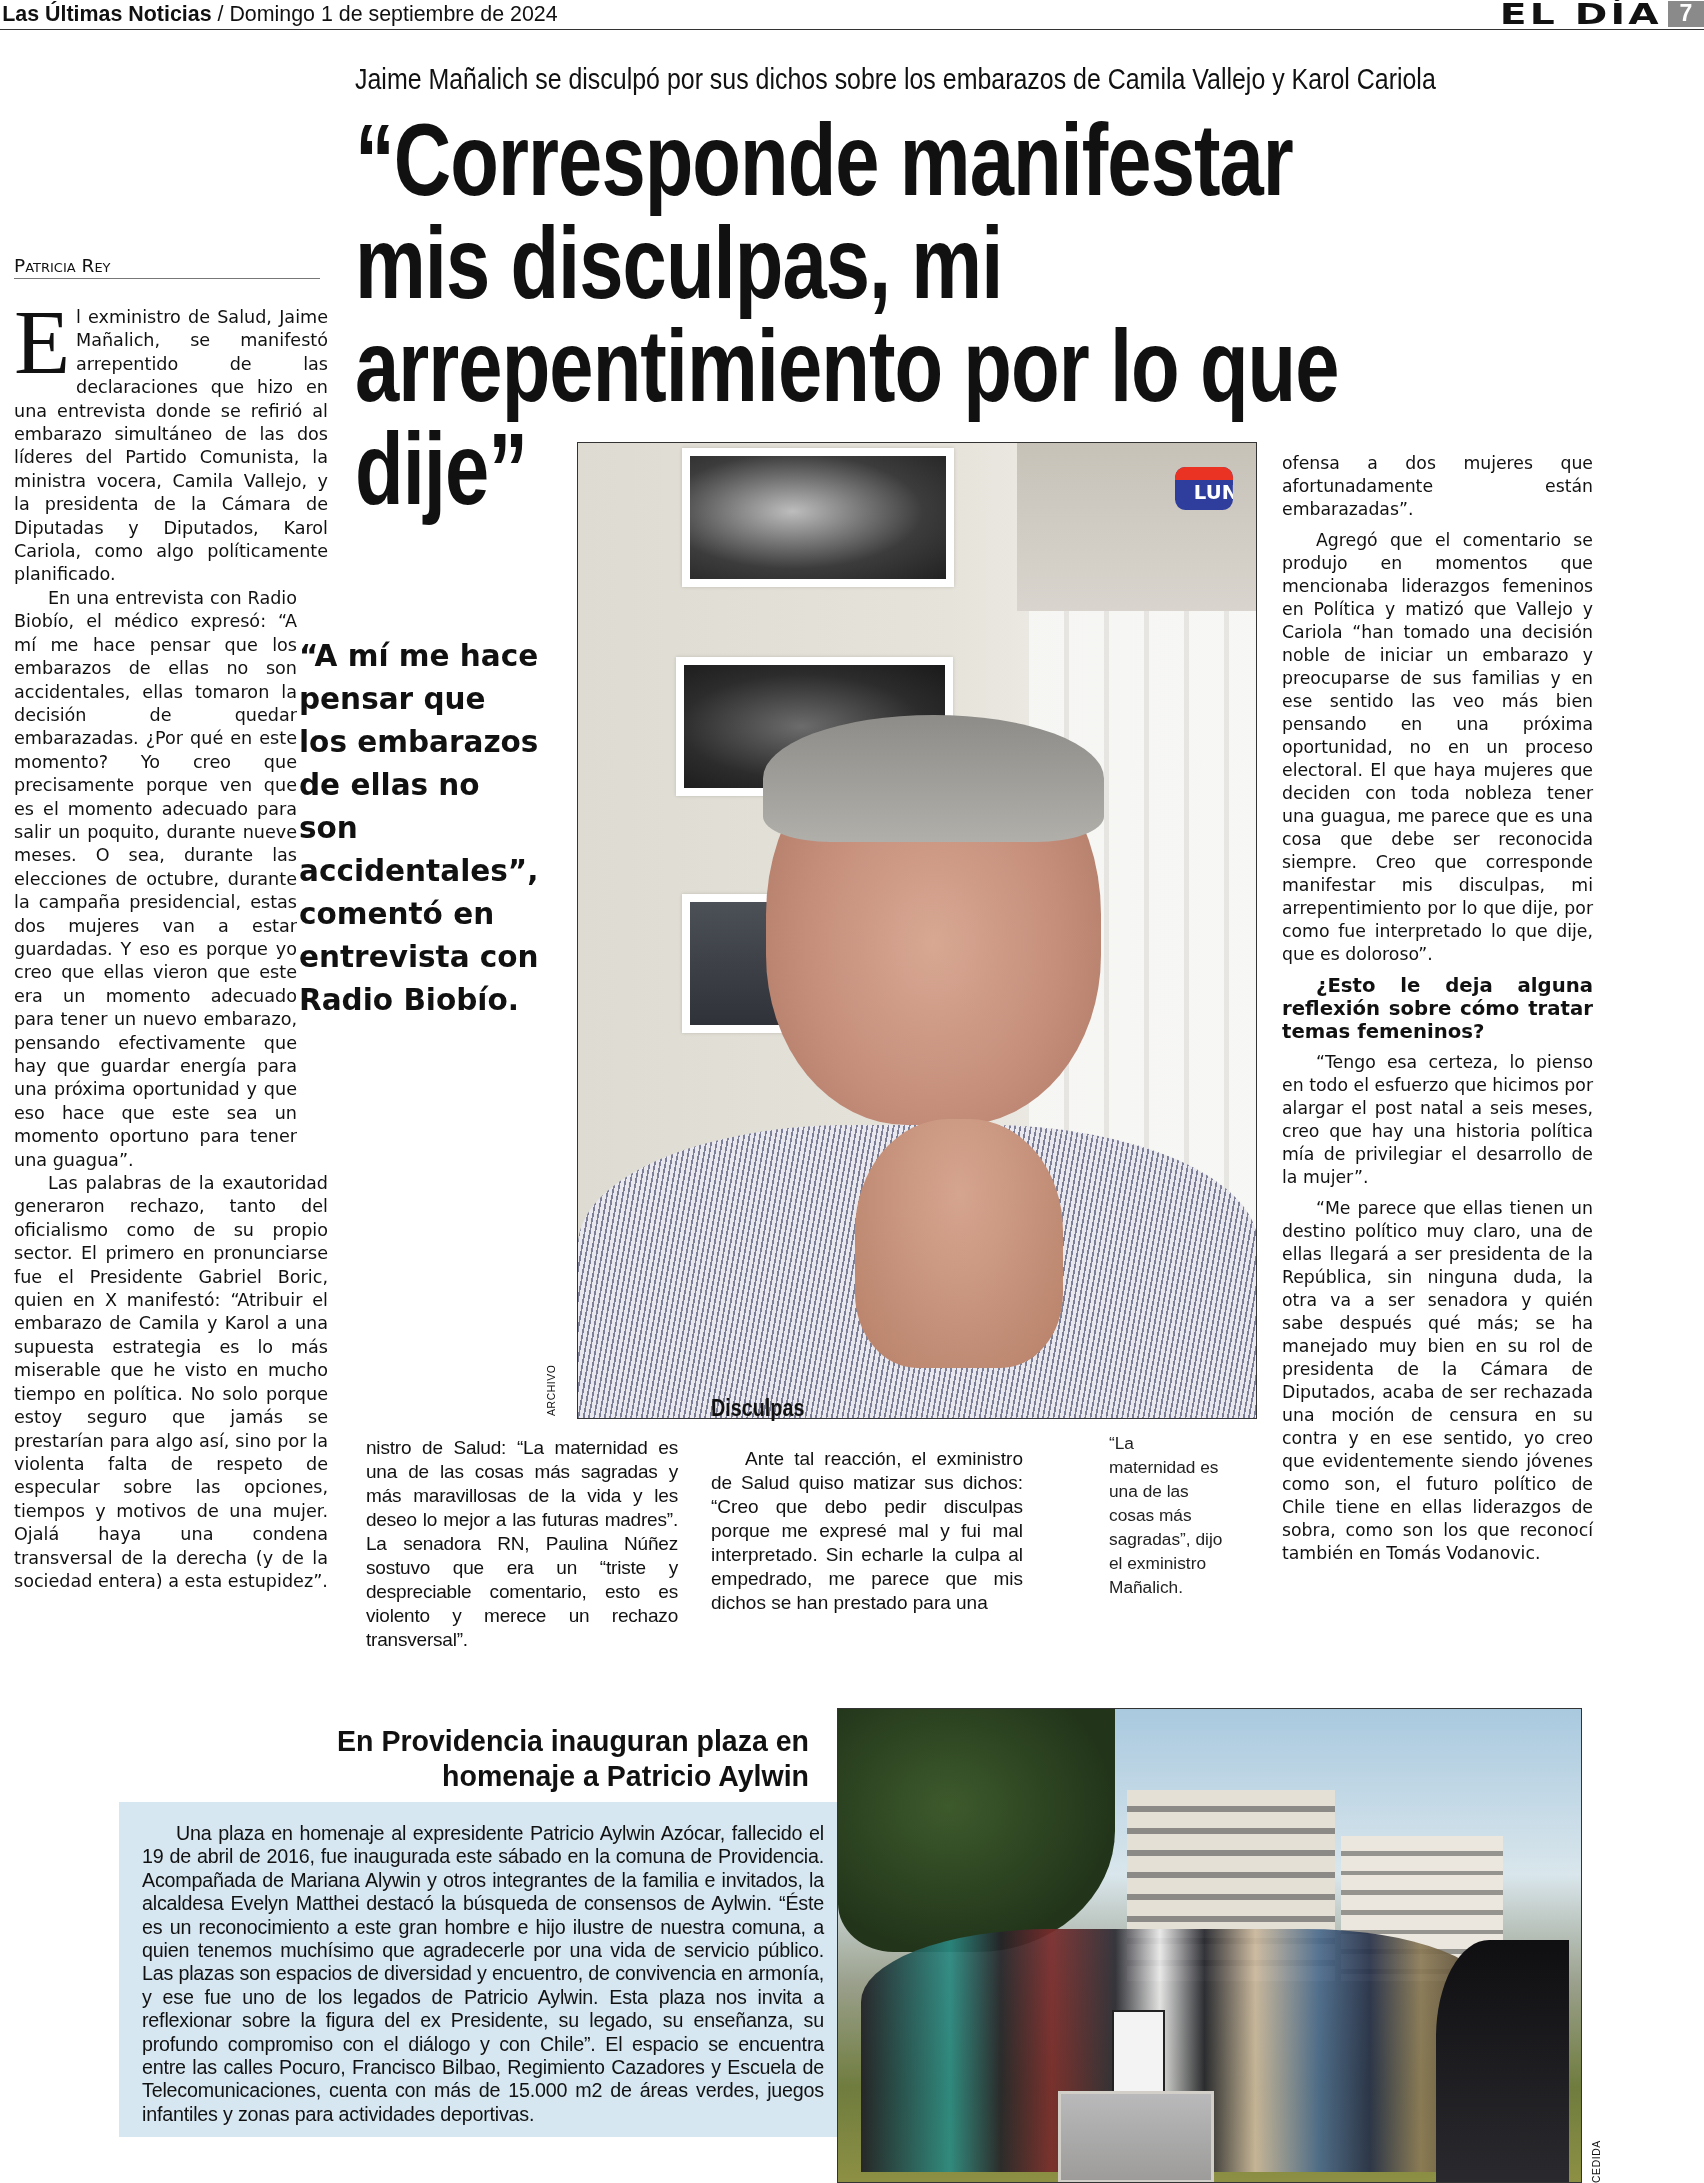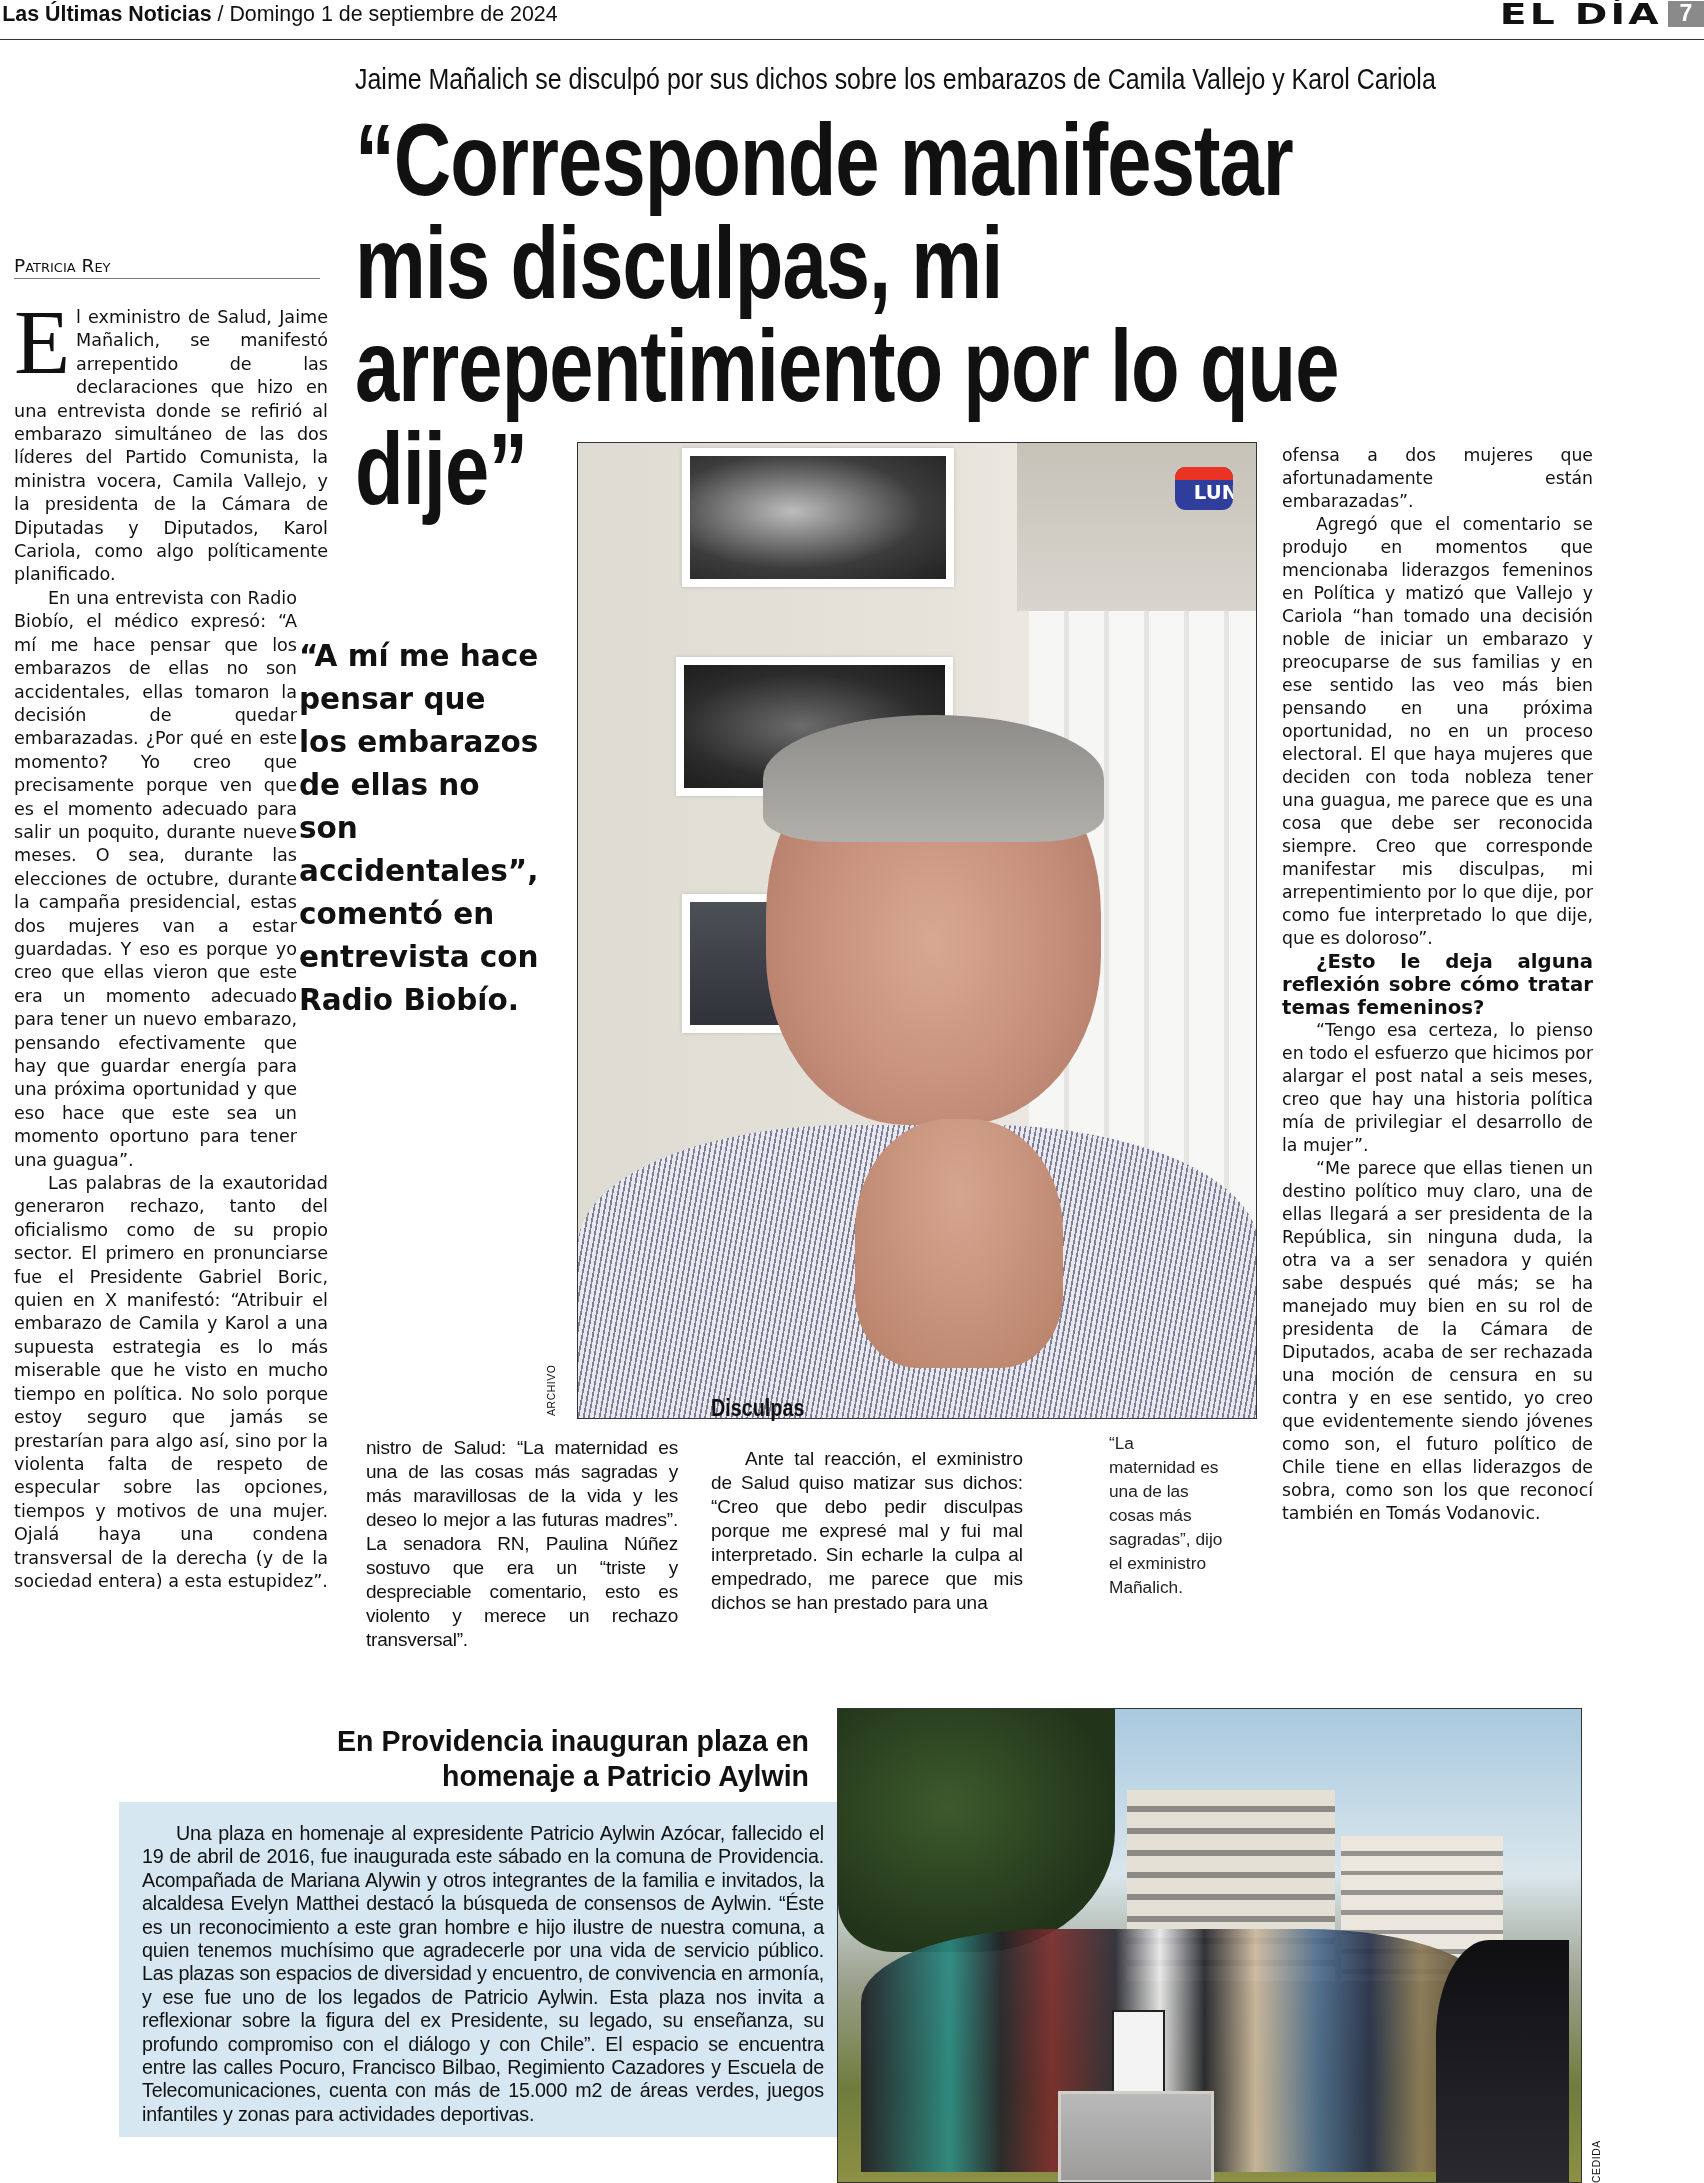--- a/index.html
+++ b/index.html
@@ -1,20 +1,20 @@
 <!DOCTYPE html>
 <html style="font-size:9.2px"><head>
 <meta charset="utf-8">
 <style>
   * { box-sizing: border-box; margin: 0; padding: 0; }
   html, body { width: 1705px; height: 2183px; background: #ffffff; overflow: hidden; }
   body { position: relative; font-family: "DejaVu Sans", sans-serif; color: #111; }
 
   
-  .masthead { position: absolute; left: 0; top: 0; width: 1705px; height: 40px; border-bottom: 1.7px solid #333; }
+  .masthead { position: absolute; left: 0; top: 0; width: 1705px; height: 30px; border-bottom: 1.7px solid #333; }
   .masthead .paper { position: absolute; left: 2.3px; top: 2.3px; font-family: "Liberation Sans", sans-serif; font-size: 21.4px; line-height: 24px; }
   .masthead .paper b { font-weight: 700; }
   .masthead .section { position: absolute; right: 43px; top: 0px; font-family: "DejaVu Sans", sans-serif; font-weight: 900; font-size: 28px; letter-spacing: 2.3px; line-height: 29px; transform: scaleX(1.4); transform-origin: right top; }
   .masthead .pageno { position: absolute; right: 1.2px; top: 1.2px; width: 36px; height: 25.4px; background: #8a8a8a; color: #fff; font-family: "Liberation Sans", sans-serif; font-weight: 700; font-size: 23px; text-align: center; line-height: 25.4px; }
 
   
   .kicker { position: absolute; left: 355px; top: 62px; font-family: "Liberation Sans", sans-serif; font-size: 29px; line-height: 35px; transform: scaleX(0.86); transform-origin: left top; white-space: nowrap; }
   .headline { position: absolute; left: 355px; top: 109px; width: 1387px; font-family: "Liberation Sans", sans-serif; font-weight: 700; font-size: 102px; line-height: 103px; letter-spacing: -1.2px; transform: scaleX(0.78); transform-origin: left top; }
 
   
@@ -26,21 +26,21 @@
   .col p.noindent { text-indent: 0; }
   .col1 { left: 14px; top: 306px; width: 314px; }
   .col1 .dropcap { float: left; font-family: "Liberation Serif", serif; font-size: 92px; line-height: 69px; height: 69px; margin: 2.3px 5.8px 0 0; font-weight: 400; }
   .col1 p.narrow { width: 283px; }
 
   .col2 { left: 366px; top: 1436px; width: 312px; font-family: "Liberation Sans", sans-serif; font-size: 19px; line-height: 24px; letter-spacing: -0.2px; }
   .col3 { left: 711px; top: 1396px; width: 312px; font-family: "Liberation Sans", sans-serif; font-size: 19px; line-height: 24px; }
   .col3 h3 { font-family: "Liberation Sans", sans-serif; font-weight: 700; font-size: 23px; line-height: 25.4px; margin-bottom: 25.4px; transform: scaleX(0.86); transform-origin: left top; }
   .col4 { left: 1282px; top: 444px; width: 311px; font-size: 17.3px; line-height: 23px; }
   .col4 .q { font-weight: 700; font-size: 19.7px; line-height: 23px; text-indent: 34px; text-align: justify; }
-  .col4 p { margin-top: 0; }
+  .col4 p { margin-top: 8px; }
 
   
   .pullquote { position: absolute; left: 299px; top: 635px; width: 243px; font-family: "DejaVu Sans", sans-serif; font-weight: 700; font-size: 29.5px; line-height: 43px; }
 
   
   .sidecap { position: absolute; left: 1109px; top: 1431px; width: 116px; font-family: "Liberation Sans", sans-serif; font-size: 17.3px; line-height: 24px; color: #222; }
 
   
   .photo-main { position: absolute; left: 577px; top: 442px; width: 680px; height: 977px; border: 1.2px solid #333; overflow: hidden;
     background: linear-gradient(90deg, #dedbd2 0%, #e6e3da 55%, #eeece8 75%, #f4f4f2 100%); }

